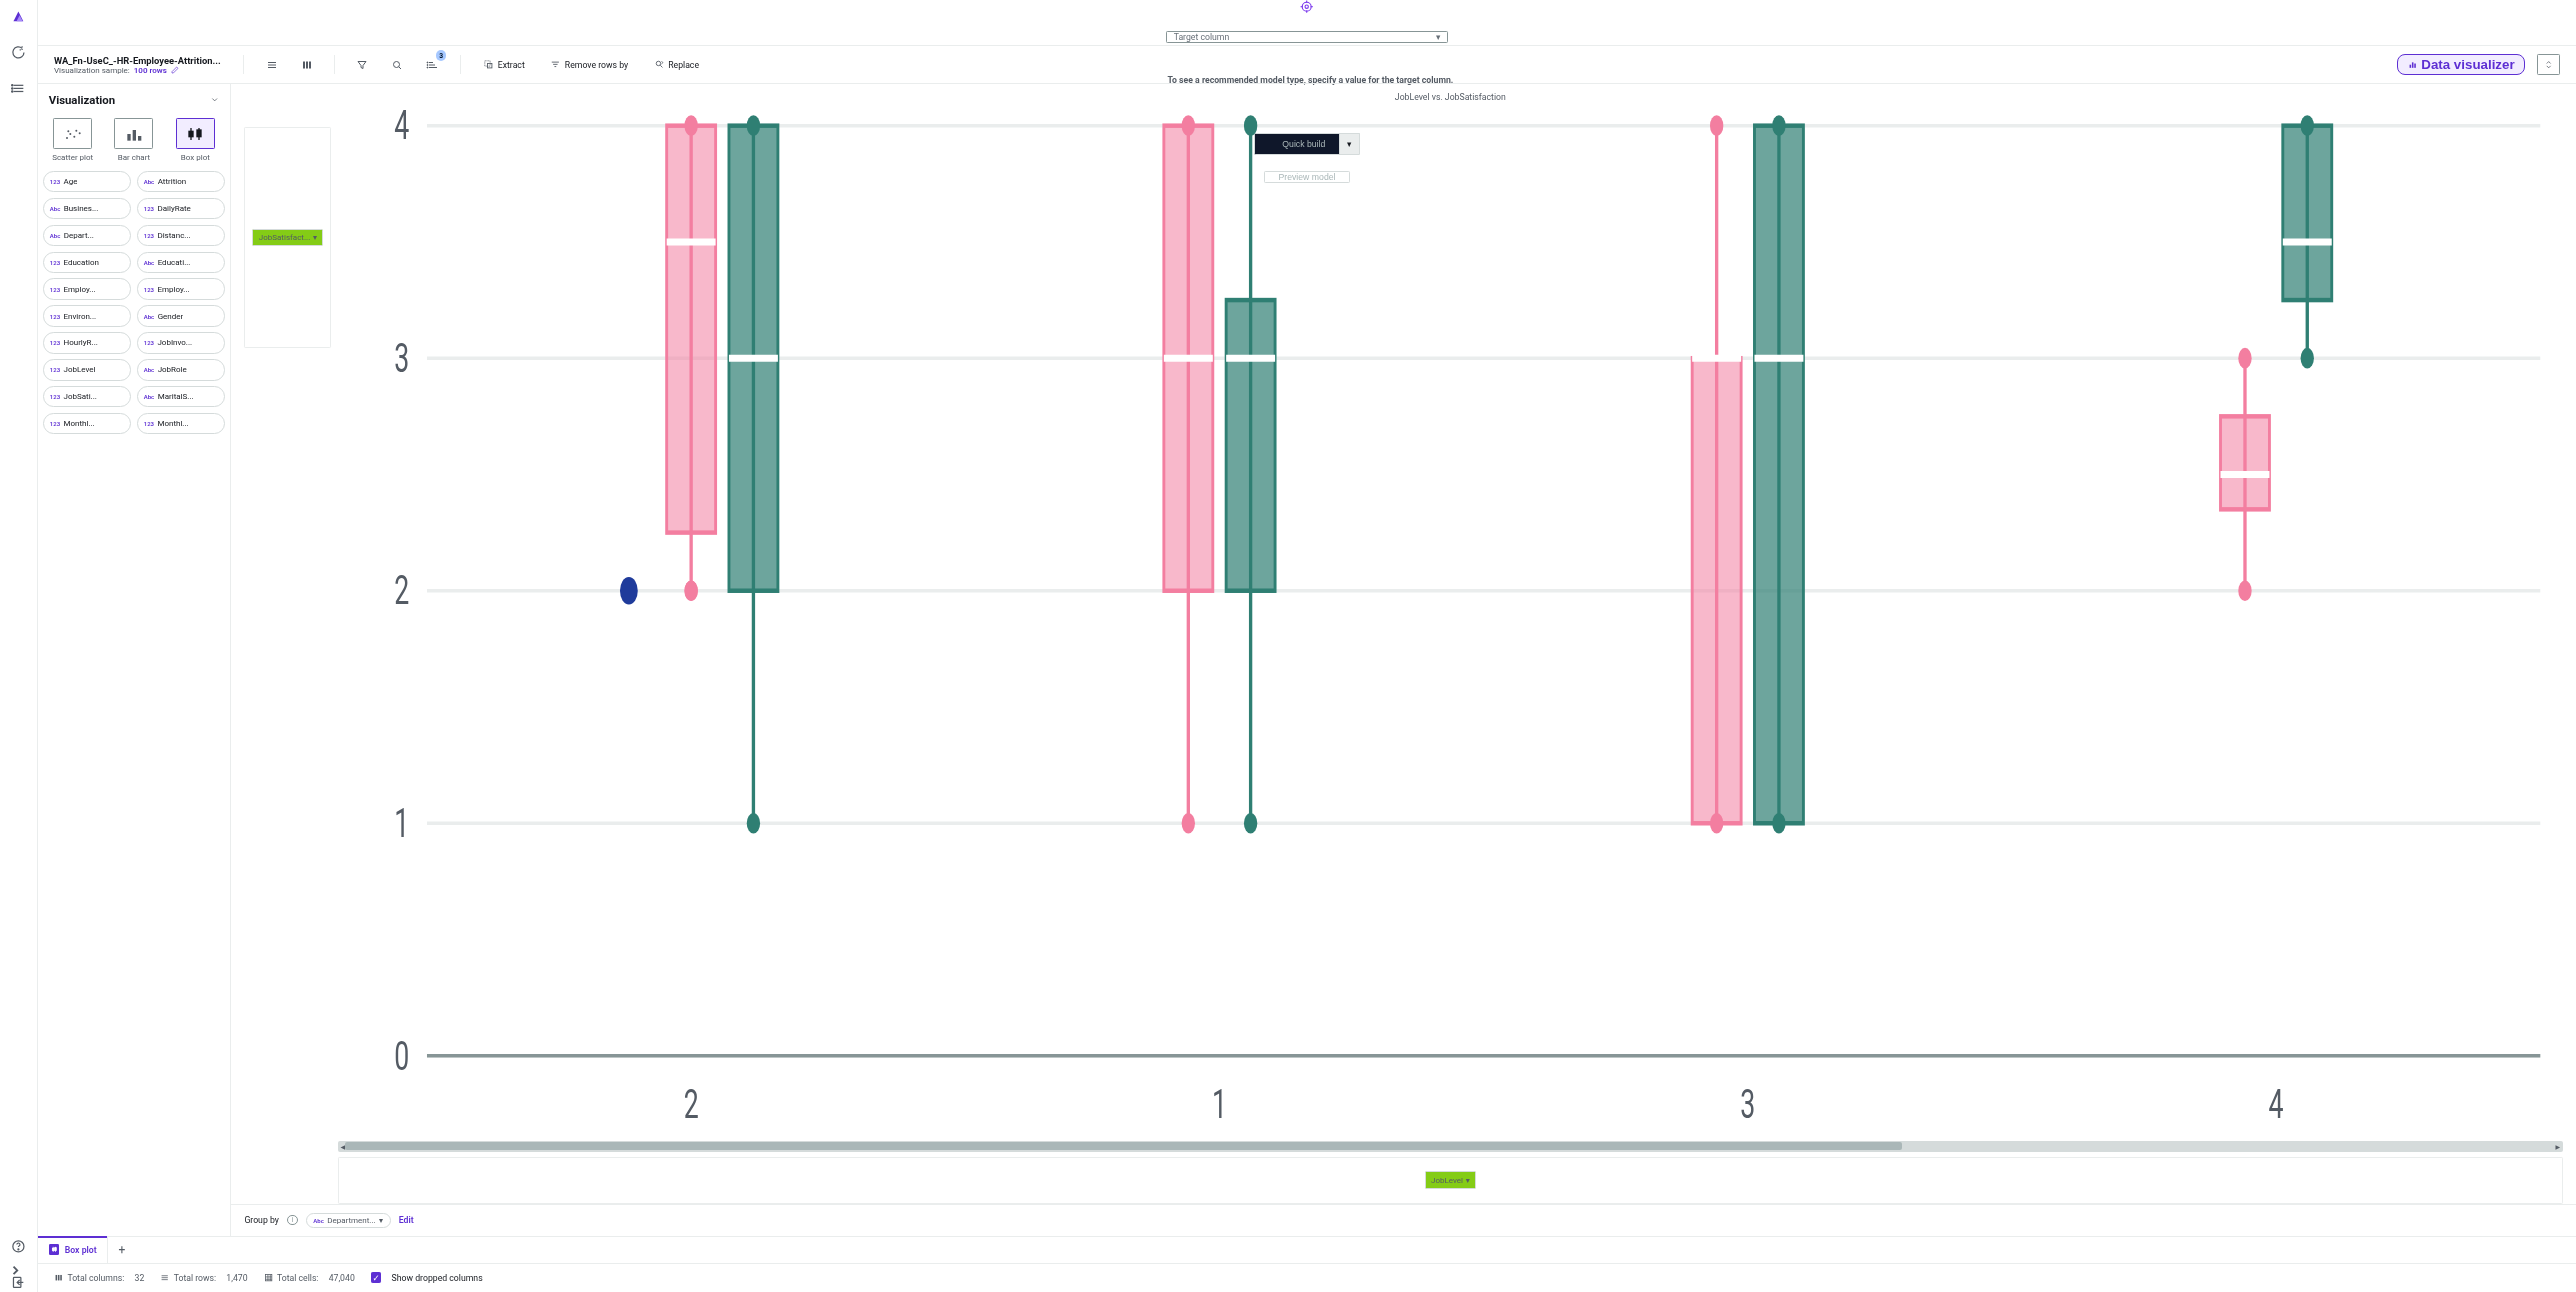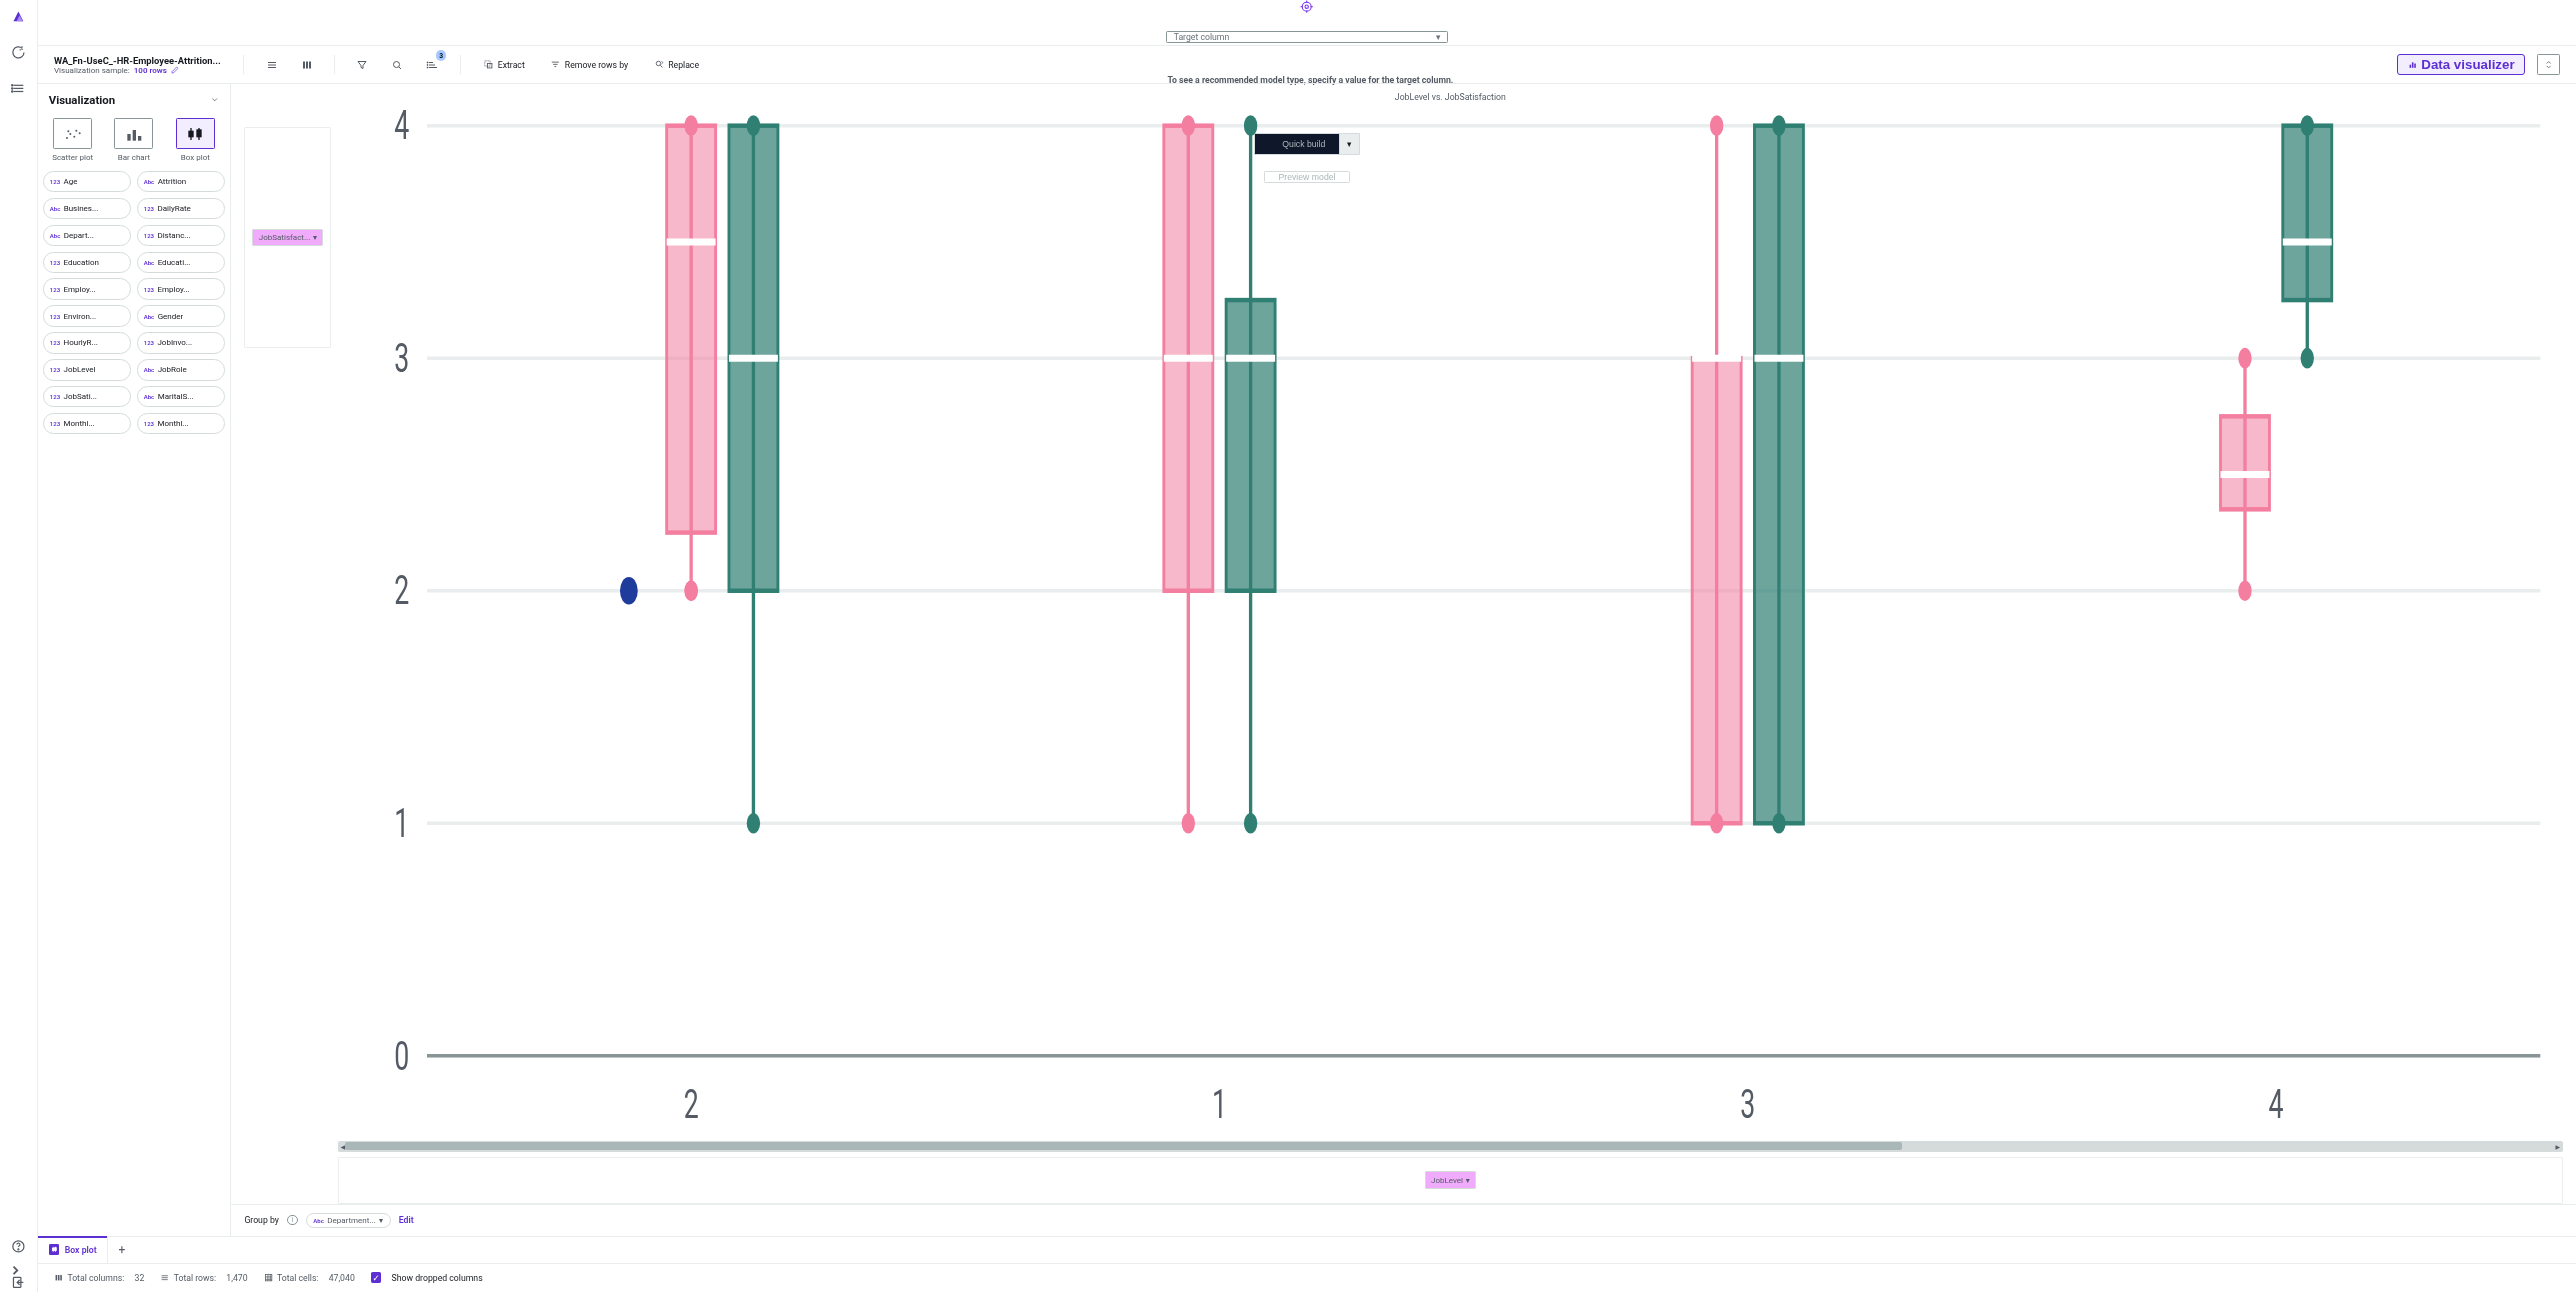--- a/index.html
+++ b/index.html
@@ -24,39 +24,39 @@
 .ds-title { display: flex; flex-direction: column; margin-right: 6.7px; max-width: 174px; }
 .ds-title .name { font-weight: 700; font-size: 9.4px; white-space: nowrap; overflow: hidden; text-overflow: ellipsis; }
 .ds-title .sub { font-size: 8px; color: #545b64; display: flex; align-items: center; gap: 4px; }
 .ds-title .sub .link { color: #5d2fd3; font-weight: 600; }
 .vsep { width: 0.7px; height: 19px; background: #eaeded; margin: 0 4px; }
 .iconbtn { position: relative; width: 23px; height: 23px; display: flex; align-items: center; justify-content: center; border-radius: 1.3px; cursor: pointer; color: #545b64; }
 .badge { position: absolute; top: -2.7px; right: -2.7px; background: #a6c8ff; color: #00142b; border-radius: 50%; width: 10.7px; height: 10.7px; font-size: 6.7px; display: flex; align-items: center; justify-content: center; font-weight: 700; }
 .action { display: flex; align-items: center; gap: 4px; padding: 0 6.7px; height: 23px; cursor: pointer; color: #16191f; }
 .action svg { width: 10.7px; height: 10.7px; color: #545b64; }
 .secondbar .grow { flex: 1; }
-.dv-btn { height: 21.5px; border: 0.7px solid #5d2fd3; color: #5d2fd3; background: #f2edff; border-radius: 3px; padding: 0 9.4px; display: inline-flex; align-items: center; gap: 4px; font-weight: 600; }
+.dv-btn { height: 21.5px; border: 0.7px solid #5d2fd3; color: #5d2fd3; background: #f2edff; border-radius: 8px; padding: 0 9.4px; display: inline-flex; align-items: center; gap: 4px; font-weight: 600; }
 .chev-btn { width: 23px; height: 21.5px; border: 0.7px solid #879596; border-radius: 1.3px; display: flex; align-items: center; justify-content: center; }
 .content { flex: 1; display: flex; min-height: 0; }
 .viz-panel { width: 193px; border-right: 0.7px solid #eaeded; display: flex; flex-direction: column; }
 .viz-head { display: flex; align-items: center; justify-content: space-between; padding: 9.4px 10.7px 5.4px; }
 .viz-head h3 { font-size: 11.4px; font-weight: 700; }
 .viz-types { display: flex; gap: 8px; padding: 5.4px 8px; }
 .vtype { flex: 1; display: flex; flex-direction: column; align-items: center; gap: 4px; cursor: pointer; }
 .vtype .box { width: 39px; height: 31px; border: 0.7px solid #879596; border-radius: 1.3px; display: flex; align-items: center; justify-content: center; background: #fff; }
 .vtype.active .box { border: 1.3px solid #5d2fd3; background: #f2edff; }
 .vtype .lbl { font-size: 8px; text-align: center; color: #545b64; line-height: 1.2; }
 .cols { flex: 1; overflow-y: auto; padding: 2.7px 5.4px 8px; position: relative; }
 .cols-row { display: flex; gap: 6.7px; margin-bottom: 5.4px; }
 .pill { flex: 1; min-width: 0; height: 21.5px; border: 0.7px solid #d5dbdb; border-radius: 10.7px; display: flex; align-items: center; padding: 0 5.4px; gap: 3.4px; font-size: 8px; background: #fff; cursor: pointer; }
 .pill .tag { font-size: 6px; color: #5d2fd3; font-weight: 600; }
 .pill .txt { white-space: nowrap; overflow: hidden; text-overflow: ellipsis; color: #16191f; }
 .chart-area { flex: 1; display: flex; flex-direction: column; min-width: 0; }
 .chart-body { flex: 1; display: flex; padding: 8px 13.4px 0 13.4px; gap: 6.7px; min-height: 0; }
-.dropchip { border: 0.7px solid #d5dbdb; border-radius: 1.3px; padding: 3.4px 5.4px; font-size: 8px; color: #545b64; display: inline-flex; align-items: center; gap: 2.7px; background: #f0abfc; }
+.dropchip { border: 0.7px solid #d5dbdb; border-radius: 1.3px; padding: 3.4px 5.4px; font-size: 8px; color: #545b64; display: inline-flex; align-items: center; gap: 2.7px; background: #84cc16; }
 .typechip { border: 0.7px solid #d5dbdb; border-radius: 8px; padding: 2px 6.7px; font-size: 8px; color: #545b64; display: inline-flex; align-items: center; gap: 3.4px; background: #fff; }
 .plot-wrap { flex: 1; display: flex; flex-direction: column; min-width: 0; }
 .plot-title { text-align: center; color: #545b64; font-size: 8.7px; margin-bottom: 2.7px; font-weight: 400; }
 .legend { display: flex; justify-content: center; gap: 12px; font-size: 8.7px; color: #16191f; margin-bottom: 4px; }
 .legend .item { display: inline-flex; align-items: center; gap: 4px; }
 .legend .sw { width: 8px; height: 8px; border-radius: 50%; }
 .svg-plot { flex: 1; min-height: 0; }
 .hscroll { height: 10.7px; background: #d5dbdb; border-radius: 2px; position: relative; margin-top: 2.7px; }
 .hscroll .thumb { position: absolute; left: 6.7px; top: 1.3px; height: 8px; width: 70%; background: #aab7b8; border-radius: 2px; }
 .hscroll .arr { position: absolute; top: 0; width: 9.4px; height: 10.7px; display: flex; align-items: center; justify-content: center; font-size: 6px; color: #545b64; }

